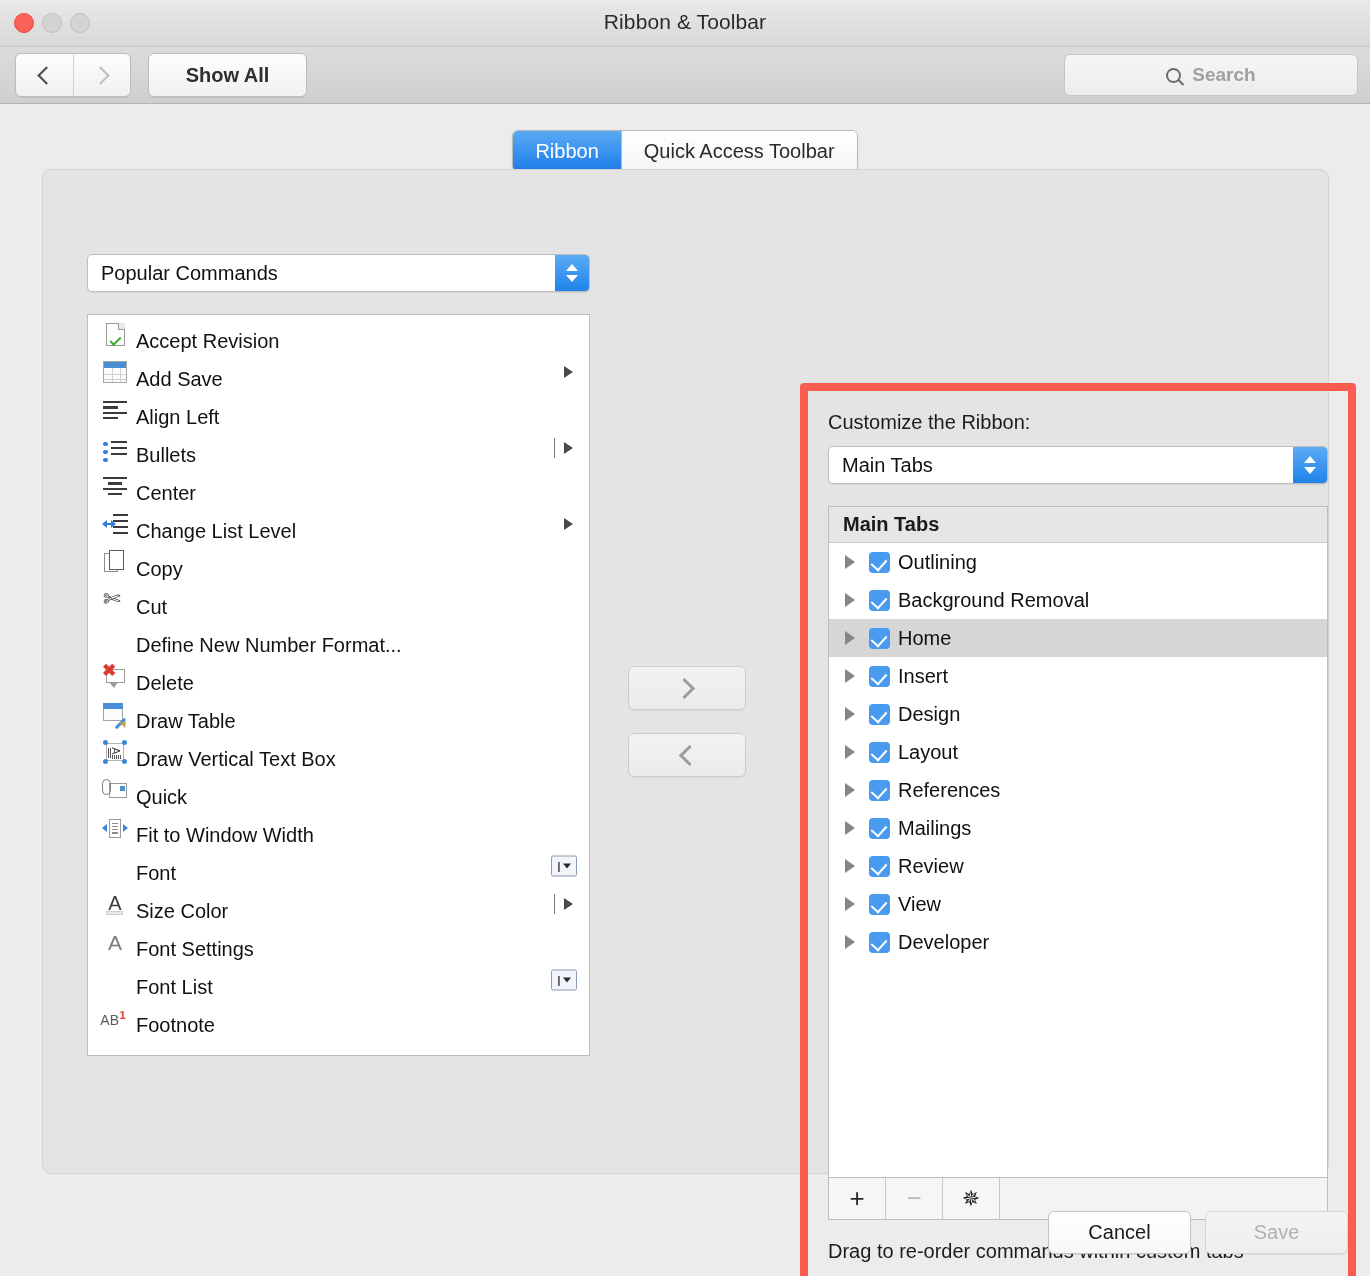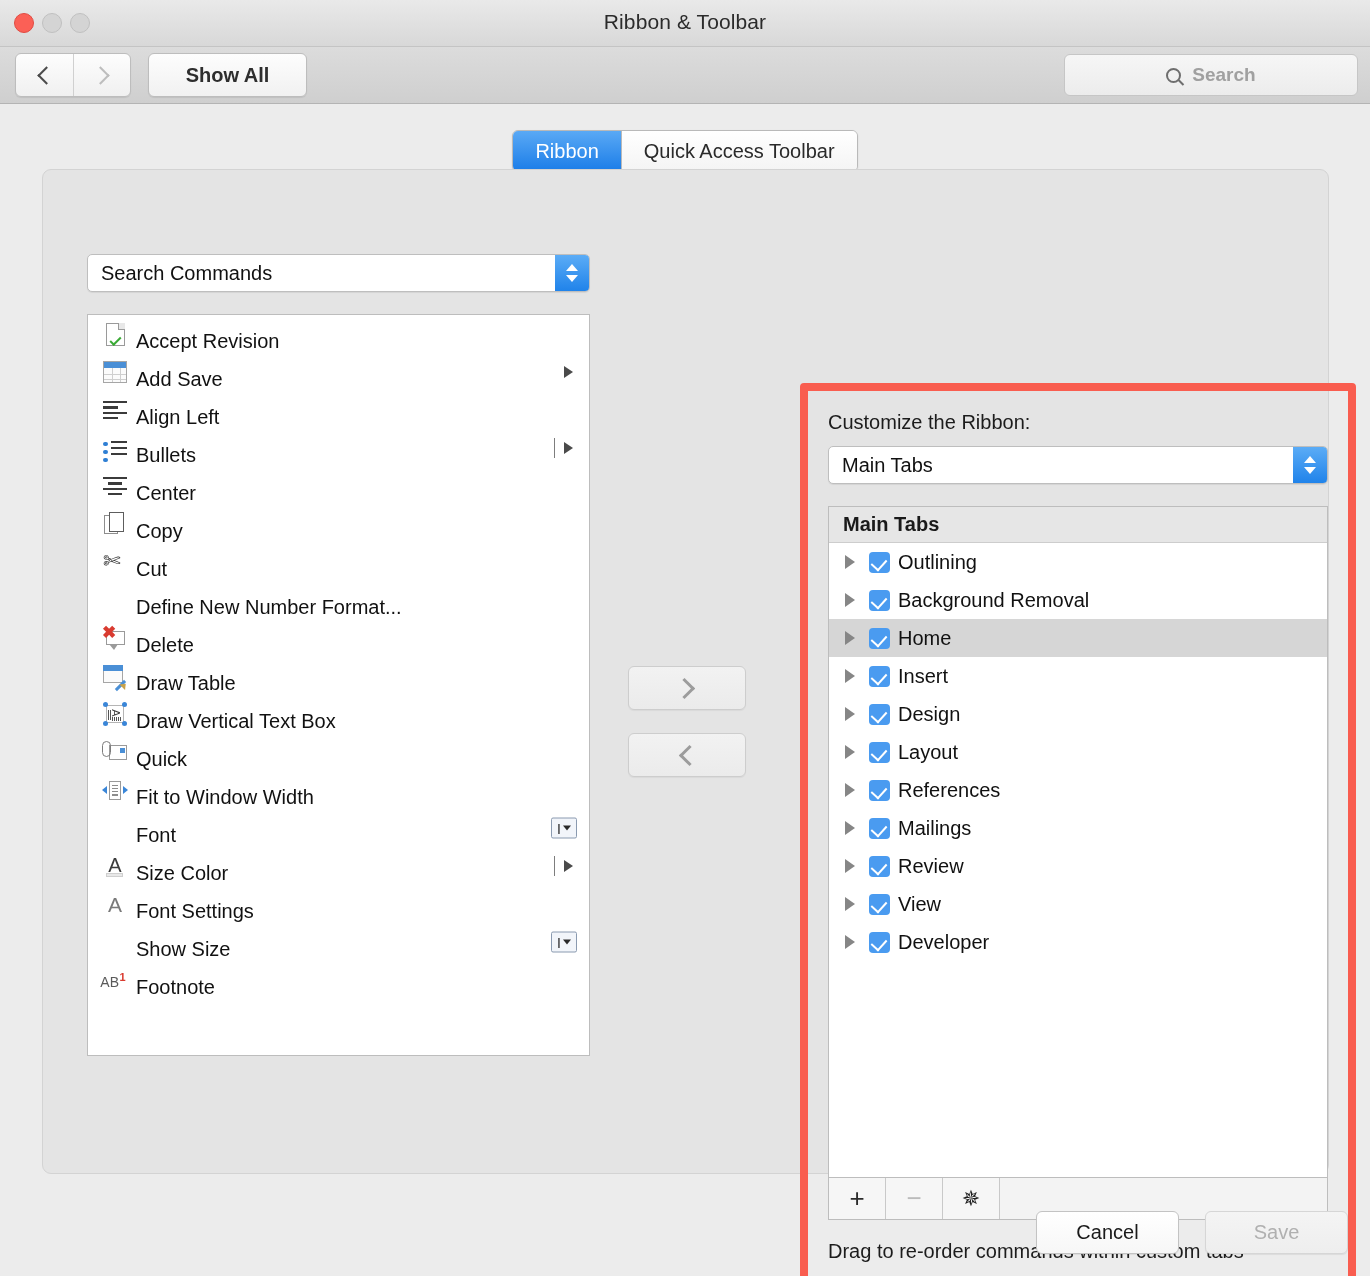--- a/index.html
+++ b/index.html
@@ -324,21 +324,21 @@
   }
   .ttbtn.disabled { color: #bbbbbb; }
   .ttfill { flex: 1; background: #f3f3f3; }
   .gear { font-size: 22px; color: #1d1d1d; }
 
   .hint { margin-top: 20px; font-size: 20px; color: #1c1c1c; }
 
   
   .footer {
     position: absolute; right: 22px; bottom: 22px;
-    display: flex; gap: 26px;
+    display: flex; gap: 14px;
   }
   .fbtn {
     width: 143px; height: 43px;
     border-radius: 6px;
     display: flex; align-items: center; justify-content: center;
     font-size: 20px;
     border: 1px solid #c3c3c3;
     box-shadow: 0 1px 1px rgba(0,0,0,.07);
   }
   .fbtn.cancel { background: linear-gradient(to bottom,#ffffff 0%,#f7f7f7 100%); color:#1a1a1a; }
@@ -378,21 +378,21 @@
   <div class="segmented">
     <div class="seg active">Ribbon</div>
     <div class="seg">Quick Access Toolbar</div>
   </div>
 </div>
 
 <div class="panel">
 
   <div class="left-col">
     <div class="popup" style="margin-top:12px;">
-      <span>Search Commands</span>
+      <span>Popular Commands</span>
       <span class="popup-arrows">
         <i class="tri-up"></i>
           <i class="tri-dn"></i>
       </span>
     </div>
 
     <div class="cmdlist">
 
       <div class="cmdrow">
         <span class="cmdicon">
@@ -450,20 +450,34 @@
           <span class="ic-lines" style="align-items:center">
             <i style="width:100%"></i>
               <i style="width:62%"></i>
               <i style="width:100%"></i>
               <i style="width:62%"></i>
           </span>
         </span>
         <span class="cmdlabel">Center</span>
       </div>
 
+      <div class="cmdrow">
+        <span class="cmdicon">
+          <span class="ic-changelist">
+            <i class="ln" style="top:1px"></i>
+              <i class="ln" style="top:7px"></i>
+            <i class="ln" style="top:13px"></i>
+              <i class="ln" style="top:19px"></i>
+            <span class="arrows"></span>
+              <i class="mid"></i>
+          </span>
+        </span>
+        <span class="cmdlabel">Change List Level</span>
+        <span class="submenu-arrow"></span>
+      </div>
 
       <div class="cmdrow">
         <span class="cmdicon">
           <span class="ic-copy">
               <i class="back"></i>
               <i class="front"></i>
             </span>
         </span>
         <span class="cmdlabel">Copy</span>
       </div>
@@ -563,21 +577,21 @@
       </div>
 
       <div class="cmdrow">
         <span class="cmdicon">
           <span class="ic-fontsettings">A</span>
         </span>
         <span class="cmdlabel">Font Settings</span>
       </div>
 
       <div class="cmdrow">
-        <span class="cmdlabel">Show Size</span>
+        <span class="cmdlabel">Font List</span>
         <span class="ibeam-badge">I<i class="tri"></i></span>
       </div>
 
       <div class="cmdrow">
         <span class="cmdicon" style="left:8px;width:34px;">
           <span class="ic-footnote">AB<sup>1</sup></span>
         </span>
         <span class="cmdlabel">Footnote</span>
       </div>
 

